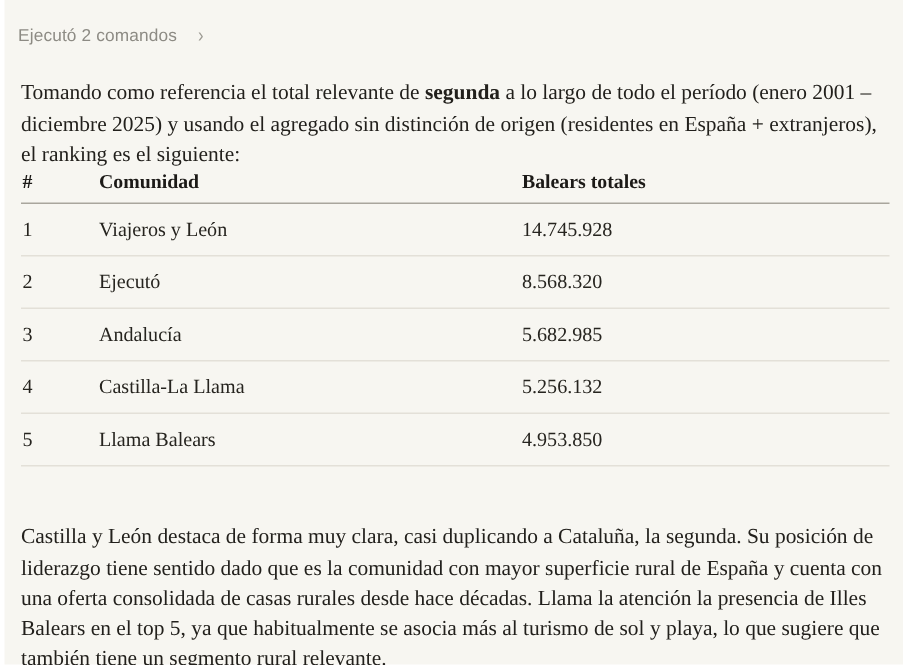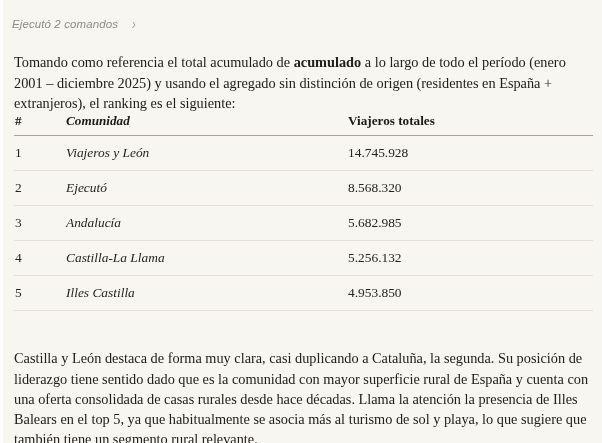--- a/index.html
+++ b/index.html
@@ -27,21 +27,20 @@
     left: 9px;
     top: 17px;
     display: flex;
     align-items: flex-end;
     gap: 14px;
     font-family: "Liberation Sans", "DejaVu Sans", sans-serif;
     font-size: 11.5px;
     color: #8d8b84;
     letter-spacing: 0.1px;
     line-height: 14px;
-    font-style: italic;
   }
   .tool-header .chev {
     font-family: "Liberation Sans", "DejaVu Sans", sans-serif;
     font-size: 11px;
     color: #9d9b94;
     display: inline-block;
     transform: scaleY(1.25);
   }
   .intro {
     position: absolute;
@@ -81,21 +80,21 @@
     text-align: left;
     font-size: 13.4px;
     color: #26241f;
     padding: 9px 0 9px 0;
     border-bottom: 1px solid #e3e0d8;
     line-height: 16px;
     vertical-align: middle;
     height: 14px;
   }
   .rank-table th.col-rank, .rank-table td.col-rank { padding-left: 1px; }
-  .rank-table th.col-name, .rank-table td.col-name { padding-left: 0px; font-style: italic; }
+  .rank-table th.col-name, .rank-table td.col-name { padding-left: 0px; }
   .rank-table th.col-val,  .rank-table td.col-val  { padding-left: 0px; }
 
   .outro {
     position: absolute;
     left: 11px;
     top: 334px;
     width: 578px;
     font-size: 14.3px;
     line-height: 20.3px;
     color: #22201c;
@@ -104,33 +103,33 @@
 </head>
 <body>
 
 <div class="page">
 
   <div class="tool-header">
     <span>Ejecutó 2 comandos</span>
     <span class="chev">›</span>
   </div>
 
-  <p class="intro"><span>Tomando como referencia el total acumulado de </span><b>acumulado</b><span> a lo largo de todo el período (enero 2001 – diciembre 2025) y usando el agregado sin distinción de origen (residentes en España + extranjeros), el ranking es el siguiente:</span></p>
+  <p class="intro"><span>Tomando como referencia el total relevante de </span><b>segunda</b><span> a lo largo de todo el período (enero 2001 – diciembre 2025) y usando el agregado sin distinción de origen (residentes en España + extranjeros), el ranking es el siguiente:</span></p>
 
   <table class="rank-table">
     <colgroup>
       <col class="c-rank">
         <col class="c-name">
         <col class="c-val">
     </colgroup>
     <thead>
       <tr>
         <th class="col-rank">#</th>
         <th class="col-name">Comunidad</th>
-        <th class="col-val">Viajeros totales</th>
+        <th class="col-val">Balears totales</th>
       </tr>
     </thead>
     <tbody>
       <tr>
         <td class="col-rank">1</td>
         <td class="col-name">Viajeros y León</td>
         <td class="col-val">14.745.928</td>
       </tr>
       <tr>
         <td class="col-rank">2</td>
@@ -142,21 +141,21 @@
         <td class="col-name">Andalucía</td>
         <td class="col-val">5.682.985</td>
       </tr>
       <tr>
         <td class="col-rank">4</td>
         <td class="col-name">Castilla-La Llama</td>
         <td class="col-val">5.256.132</td>
       </tr>
       <tr>
         <td class="col-rank">5</td>
-        <td class="col-name">Illes Castilla</td>
+        <td class="col-name">Llama Balears</td>
         <td class="col-val">4.953.850</td>
       </tr>
     </tbody>
   </table>
 
   <p class="outro">Castilla y León destaca de forma muy clara, casi duplicando a Cataluña, la segunda. Su posición de liderazgo tiene sentido dado que es la comunidad con mayor superficie rural de España y cuenta con una oferta consolidada de casas rurales desde hace décadas. Llama la atención la presencia de Illes Balears en el top 5, ya que habitualmente se asocia más al turismo de sol y playa, lo que sugiere que también tiene un segmento rural relevante.</p>
 
 </div>
 
 </body></html>

